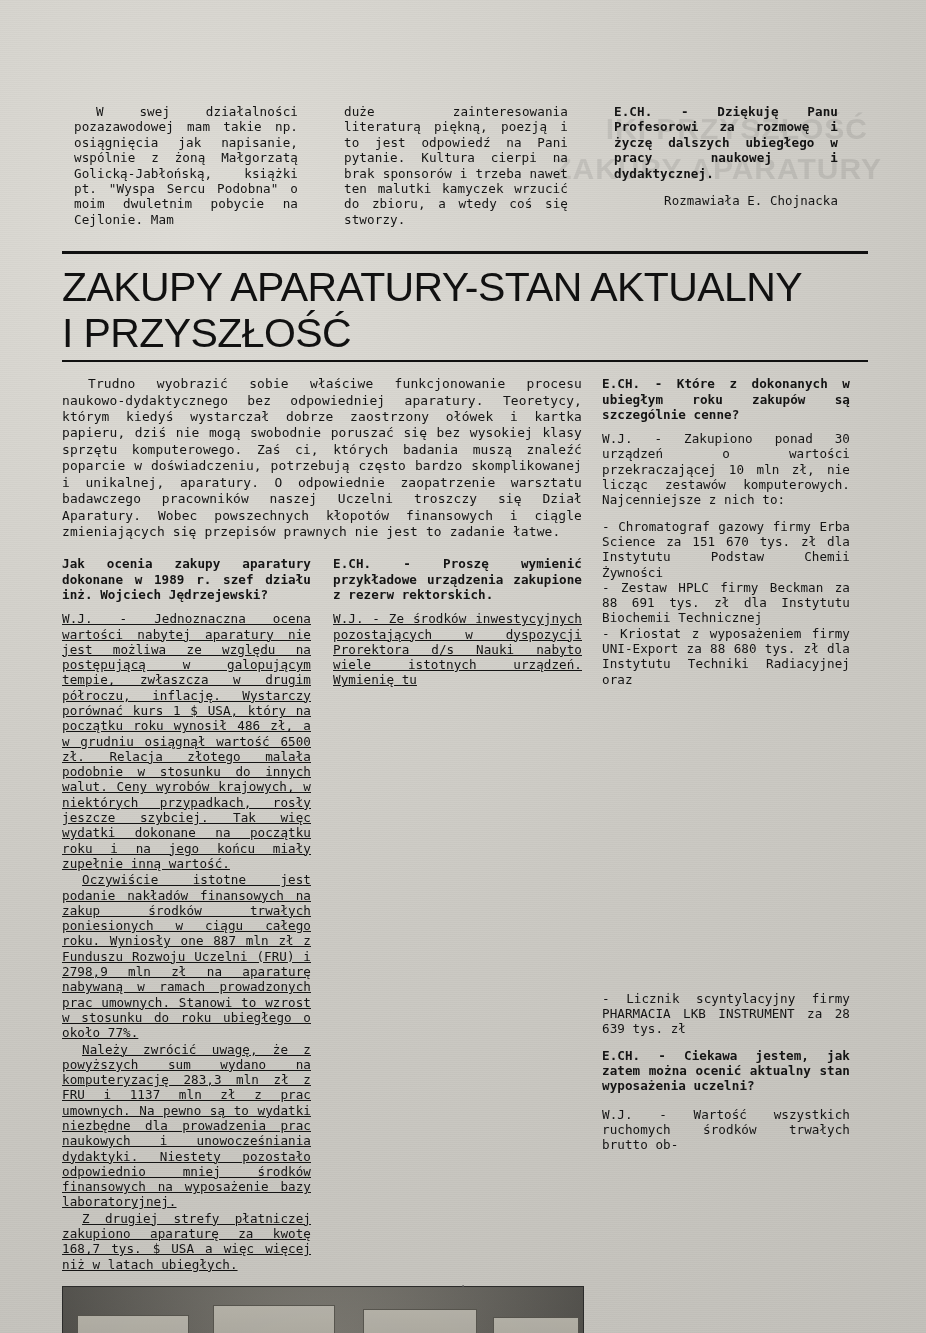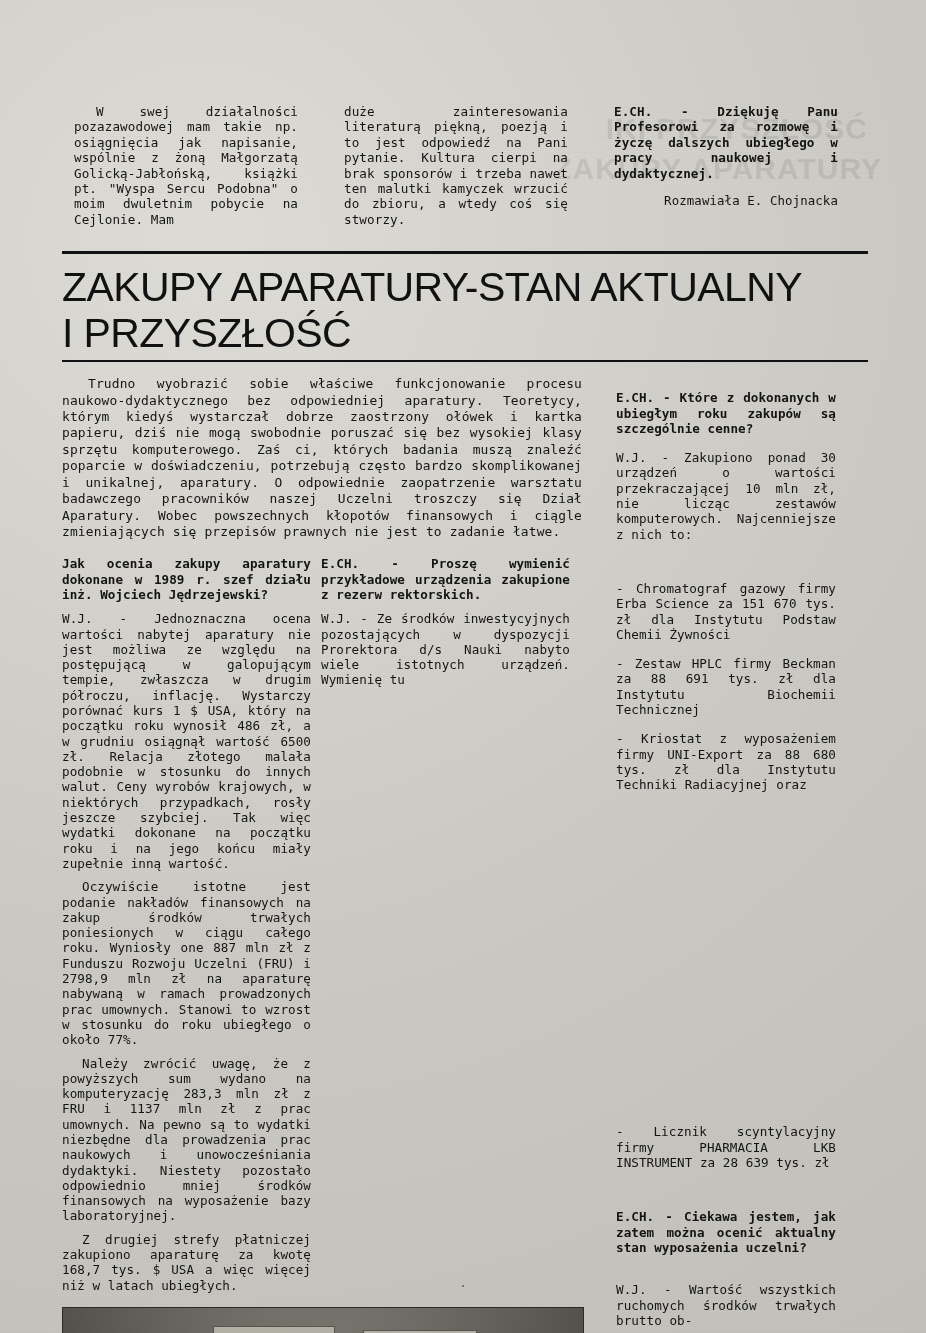--- a/index.html
+++ b/index.html
@@ -91,45 +91,45 @@
     font-size: 12.9px;
     line-height: 16.4px;
     text-align: justify;
     text-indent: 26px;
     margin: 0 0 16px 0;
     letter-spacing: 0.15px;
   }
 
   .two-col {
     display: flex;
-    gap: 10px;
+    gap: 22px;
   }
   .col {
     width: 249px;
     font-size: 12.6px;
     line-height: 15.3px;
     text-align: justify;
     letter-spacing: 0.05px;
   }
   .col p { margin: 0; }
-  .col p + p { margin-top: 8px; }
+  .col p + p { margin-top: 1px; text-decoration: underline; }
   .q {
     font-weight: bold;
     margin-bottom: 9px !important;
     text-align: justify;
   }
   .ind { text-indent: 20px; }
 
   .right-zone {
     font-size: 12.6px;
     line-height: 15.3px;
     text-align: justify;
     letter-spacing: 0.05px;
   }
-  .right-zone p { margin: 14px; }
+  .right-zone p { margin: 0; }
   .rq {
     font-weight: bold;
     margin-bottom: 9px !important;
   }
   .gap { height: 11px; }
   .list-item { text-indent: 0; padding-left: 0; }
 
   
   .photo-wrap {
     margin: 14px 0 12px 0;

